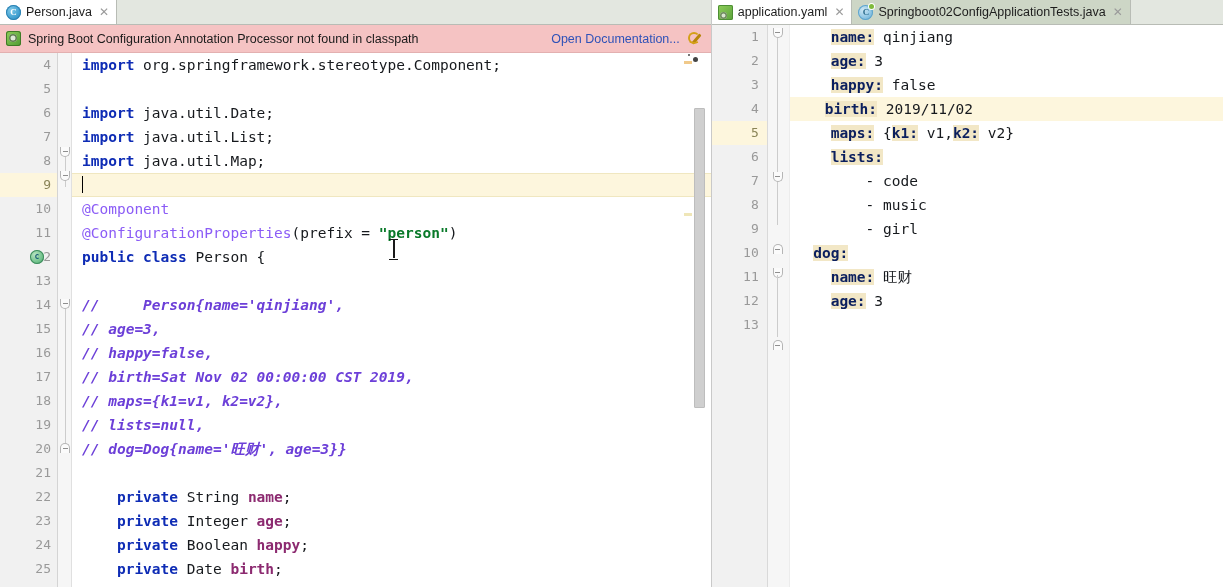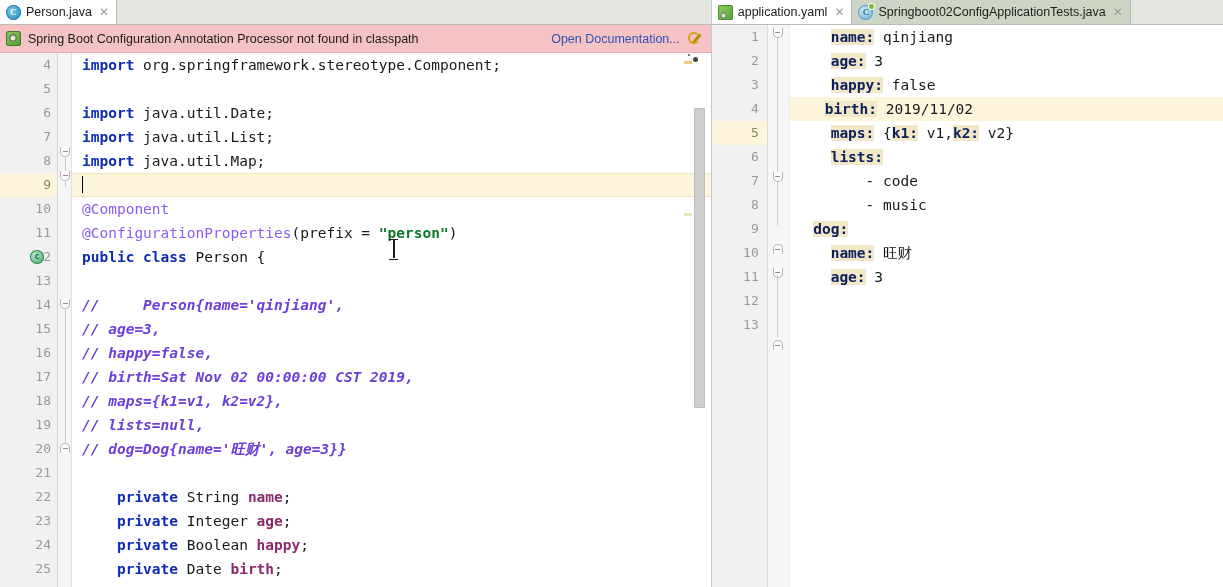--- a/index.html
+++ b/index.html
@@ -547,20 +547,21 @@
       </div>
       <div class="code-right" id="right-code">
           <div class="yline"><span>    </span><span class="ykey">name:</span><span class="yval"> qinjiang</span></div>
           <div class="yline"><span>    </span><span class="ykey">age:</span><span class="yval"> 3</span></div>
           <div class="yline"><span>    </span><span class="ykey">happy:</span><span class="yval"> false</span></div>
           <div class="yline hl"><span>    </span><span class="ykey">birth:</span><span class="yval"> 2019/11/02</span></div>
           <div class="yline"><span>    </span><span class="ykey">maps:</span><span class="ypunct"> {</span><span class="ykey">k1:</span><span class="yval"> v1,</span><span class="ykey">k2:</span><span class="yval"> v2</span><span class="ypunct">}</span></div>
           <div class="yline"><span>    </span><span class="ykey">lists:</span></div>
           <div class="yline"><span>        </span><span class="yval">- code</span></div>
           <div class="yline"><span>        </span><span class="yval">- music</span></div>
+          <div class="yline"><span>        </span><span class="yval">- girl</span></div>
           <div class="yline"><span>  </span><span class="ykey">dog:</span></div>
           <div class="yline"><span>    </span><span class="ykey">name:</span><span class="yval"> 旺财</span></div>
           <div class="yline"><span>    </span><span class="ykey">age:</span><span class="yval"> 3</span></div>
         </div>
     </div>
 
   </div>
 
 </div>
 

